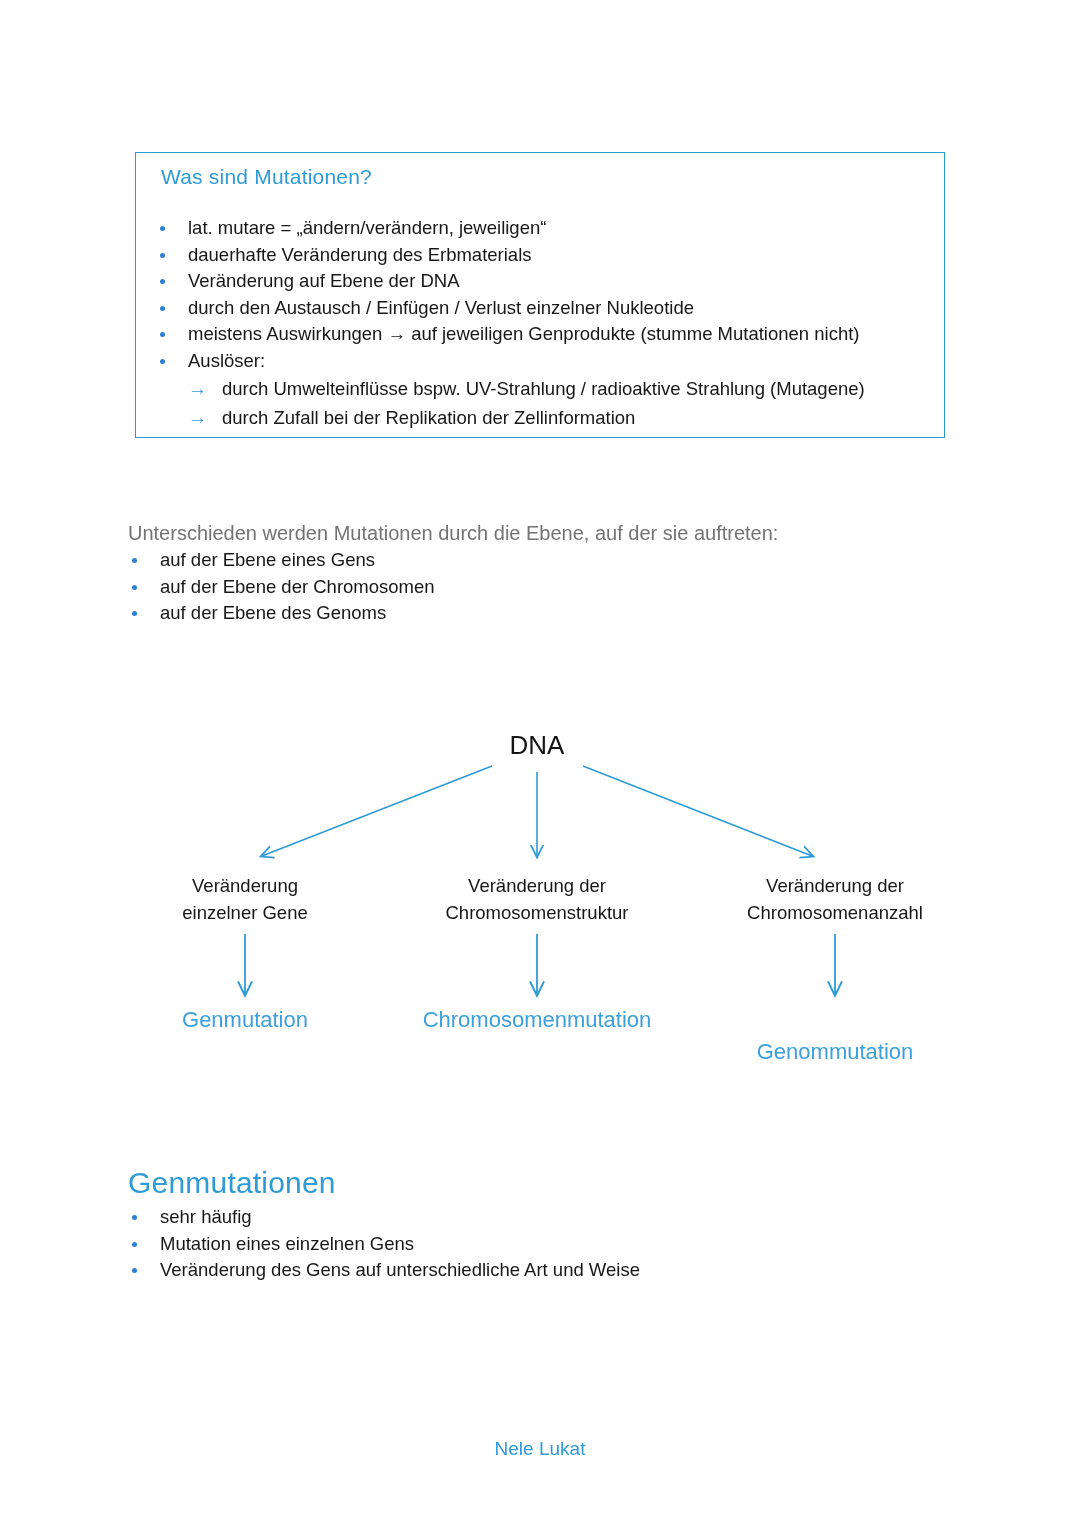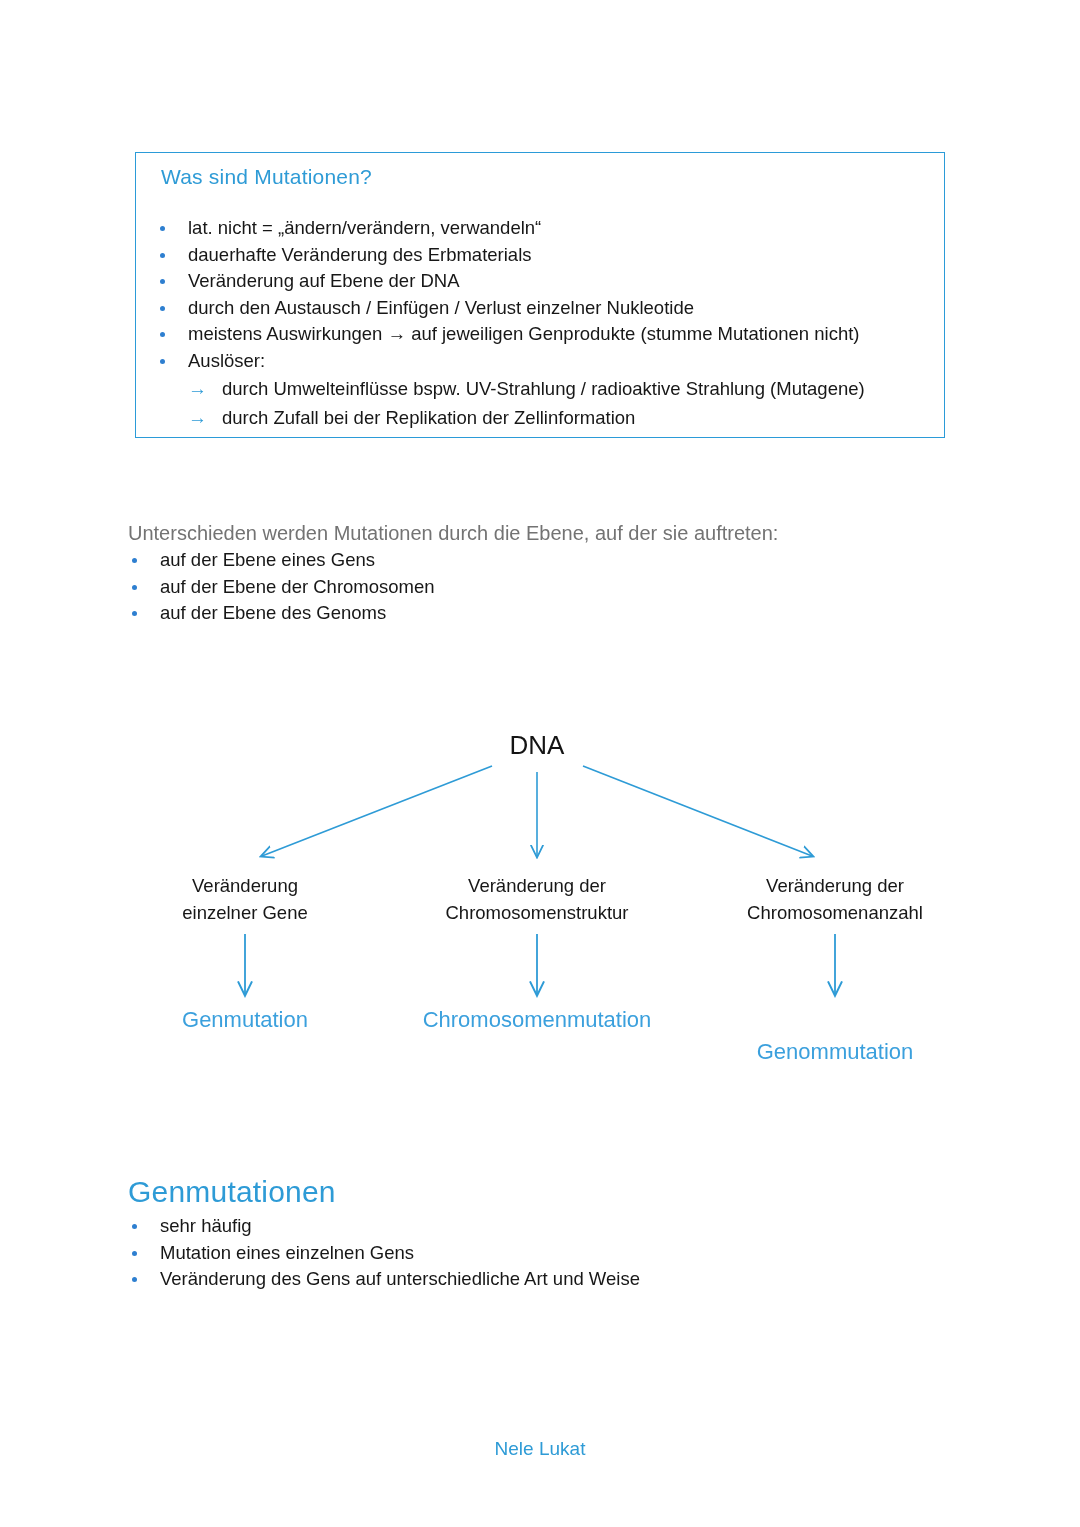--- a/index.html
+++ b/index.html
@@ -159,21 +159,21 @@
   }
 
   
   .sec-gen {
     position: absolute;
     left: 128px;
     top: 1162px;
     width: 820px;
   }
   .sec-gen h2 {
-    margin: 13px 0 4px 0;
+    margin: 4px 0 4px 0;
     font-size: 30px;
     font-weight: normal;
     color: #2e9bd6;
     letter-spacing: 0.2px;
   }
   .sec-gen ul.bul > li { padding-left: 32px; }
   .sec-gen ul.bul > li > .dot { left: 4px; }
 
   
   .footer {
@@ -191,21 +191,21 @@
 
 <div class="page">
 
 
   <div class="box">
     <div class="box-title">Was sind Mutationen?</div>
     <div class="box-list">
       <ul class="bul">
         <li>
           <span class="dot"></span>
-          <span>lat. nicht = „ändern/verändern, verwandeln“</span>
+          <span>lat. mutare = „ändern/verändern, jeweiligen“</span>
         </li>
         <li>
           <span class="dot"></span>
           <span>dauerhafte Veränderung des Erbmaterials</span>
         </li>
         <li>
           <span class="dot"></span>
           <span>Veränderung auf Ebene der DNA</span>
         </li>
         <li>

